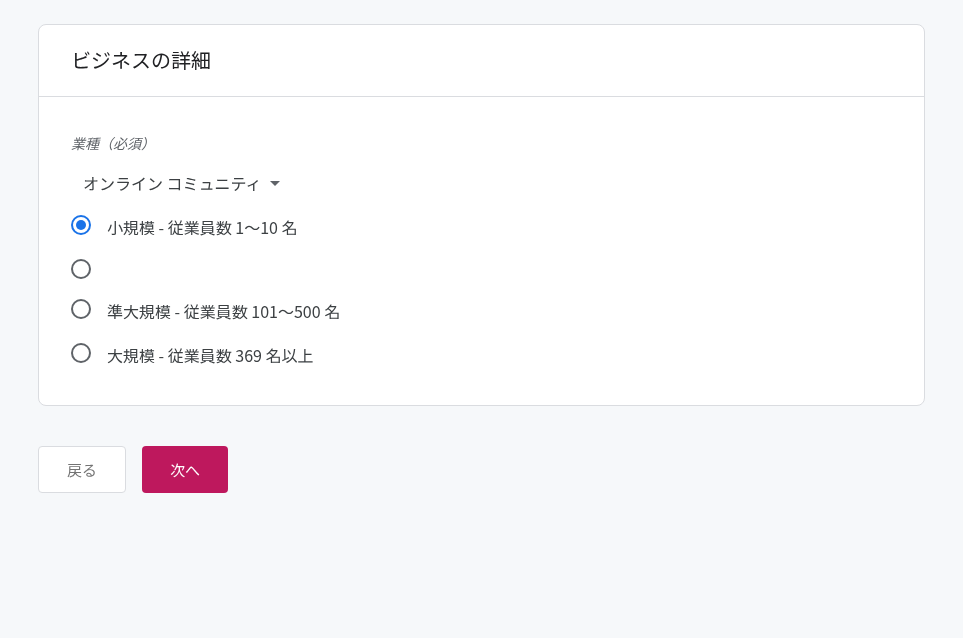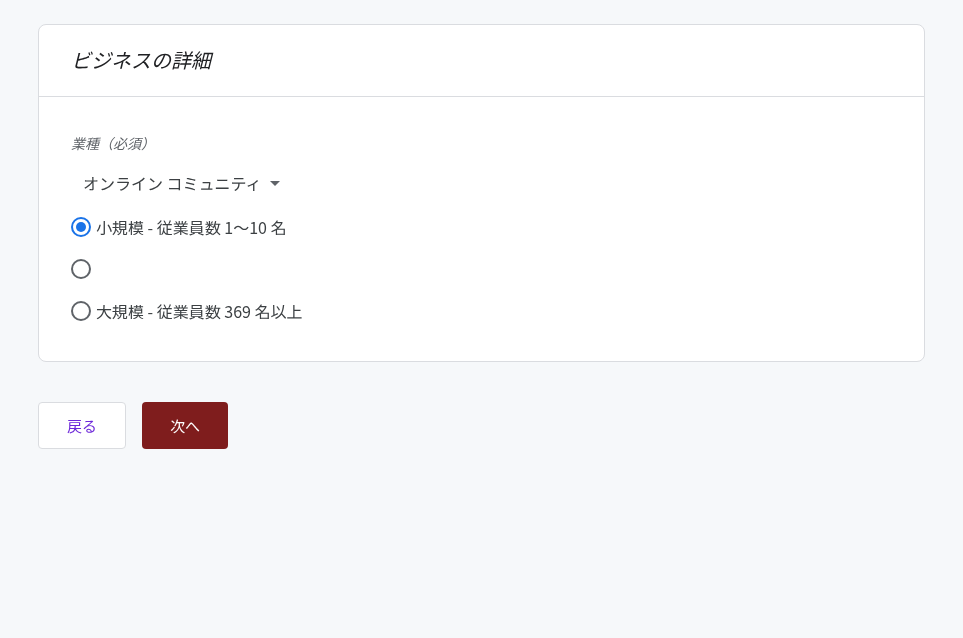--- a/index.html
+++ b/index.html
@@ -21,21 +21,20 @@
       width: 100%;
     }
     .card-header {
       padding: 20px 32px 22px 32px;
       border-bottom: 1px solid #dadce0;
     }
     .card-title {
       font-size: 20px;
       color: #202124;
       font-weight: 400;
-      font-style: italic;
     }
     .card-body {
       padding: 36px 32px 38px 32px;
     }
     .field-label {
       font-size: 14px;
       color: #5f6368;
       margin-bottom: 18px;
       font-style: italic;
     }
@@ -57,22 +56,21 @@
       border-top: 5px solid #5f6368;
       display: inline-block;
     }
     .radio-group {
       display: flex;
       flex-direction: column;
       gap: 20px;
     }
     .radio-row {
       display: flex;
-      align-items: center;
-      gap: 5px;
+      gap: 16px;
       cursor: pointer;
     }
     .radio-outer {
       width: 20px;
       height: 20px;
       border-radius: 50%;
       border: 2px solid #5f6368;
       display: flex;
       align-items: center;
       justify-content: center;
@@ -100,24 +98,24 @@
       font-size: 15px;
       padding: 12px 28px;
       border-radius: 4px;
       cursor: pointer;
       border: none;
       font-family: inherit;
     }
     .btn-secondary {
       background: #fff;
       border: 1px solid #dadce0;
-      color: #6d28d9;
+      color: #737373;
     }
     .btn-primary {
-      background: #7f1d1d;
+      background: #be185d;
       color: #fff;
     }
   </style>
 </head>
 <body>
 
 <div class="card">
   <div class="card-header">
     <h1 class="card-title">ビジネスの詳細</h1>
   </div>
@@ -136,20 +134,24 @@
         <span class="radio-outer selected">
           <span class="radio-inner"></span>
         </span>
         <span class="radio-label">小規模 - 従業員数 1～10 名</span>
       </div>
 
       <div class="radio-row">
         <span class="radio-outer"></span>
       </div>
 
+      <div class="radio-row">
+        <span class="radio-outer"></span>
+        <span class="radio-label">準大規模 - 従業員数 101～500 名</span>
+      </div>
 
       <div class="radio-row">
         <span class="radio-outer"></span>
         <span class="radio-label">大規模 - 従業員数 369 名以上</span>
       </div>
 
     </div>
   </div>
 </div>
 

